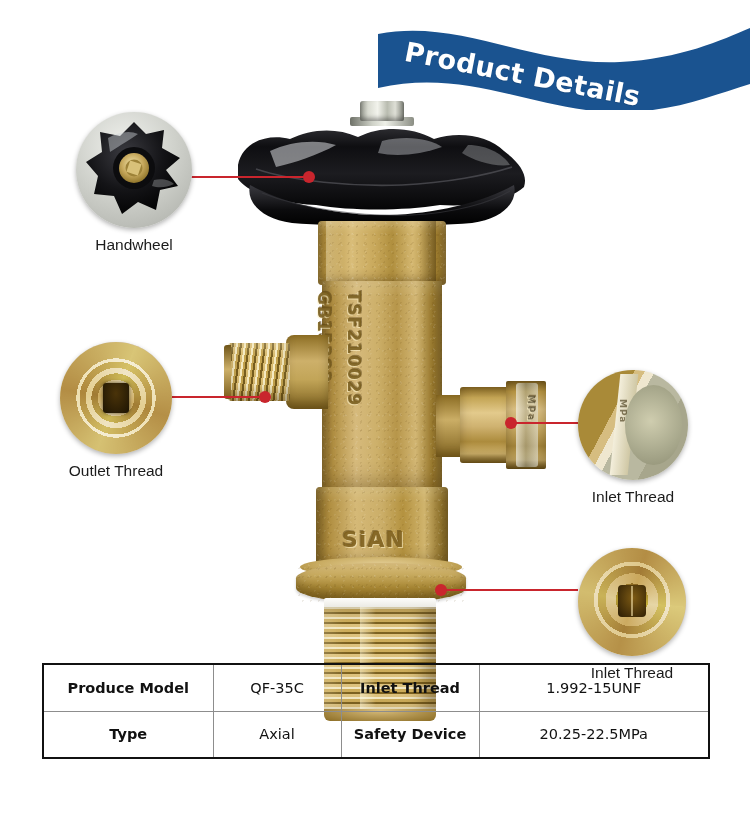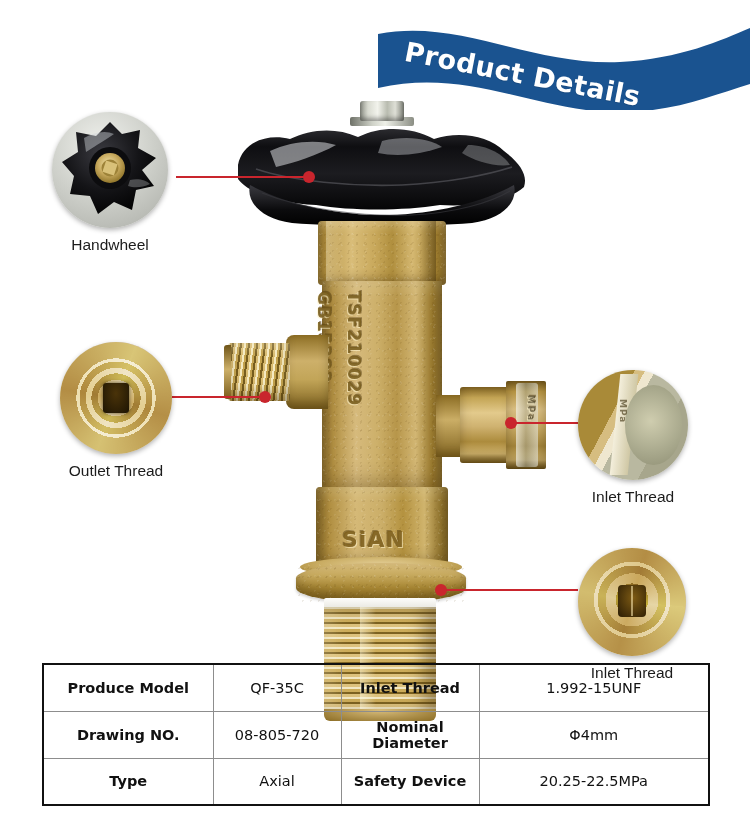--- a/index.html
+++ b/index.html
@@ -229,21 +229,21 @@
     height:2px;
     background:#c9252d;
   }
   .leader-dot {
     position:absolute;
     width:12px; height:12px; border-radius:50%;
     background:#c9252d;
   }
 
   
-  #co-hw { left:52px; top:112px; }
+  #co-hw { left:76px; top:112px; }
   #co-hw .callout-circle { width:116px; height:116px; }
   .hw-art{ position:absolute; inset:0;
     background:radial-gradient(circle at 42% 30%, #f0f1ed 0%, #cfd1cb 48%, #a9aba5 100%); }
   .hw-art svg{ position:absolute; left:6px; top:6px; }
   #co-hw .callout-label{ width:116px; }
 
   
   #co-outlet { left:60px; top:342px; }
   #co-outlet .callout-circle { width:112px; height:112px; }
   .ring-art{ position:absolute; inset:0;
@@ -513,25 +513,19 @@
       <col class="c4">
     </colgroup>
   <tbody>
     <tr>
       <td class="k">Produce Model</td>
       <td>QF-35C</td>
       <td class="k">Inlet Thread</td>
       <td>1.992-15UNF</td>
     </tr>
     <tr>
-      <td class="k">Drawing NO.</td>
-      <td>08-805-720</td>
-      <td class="k">Nominal Diameter</td>
-      <td>Φ4mm</td>
-    </tr>
-    <tr>
       <td class="k">Type</td>
       <td>Axial</td>
       <td class="k">Safety Device</td>
       <td>20.25-22.5MPa</td>
     </tr>
   </tbody>
 </table>
 
 </body></html>

